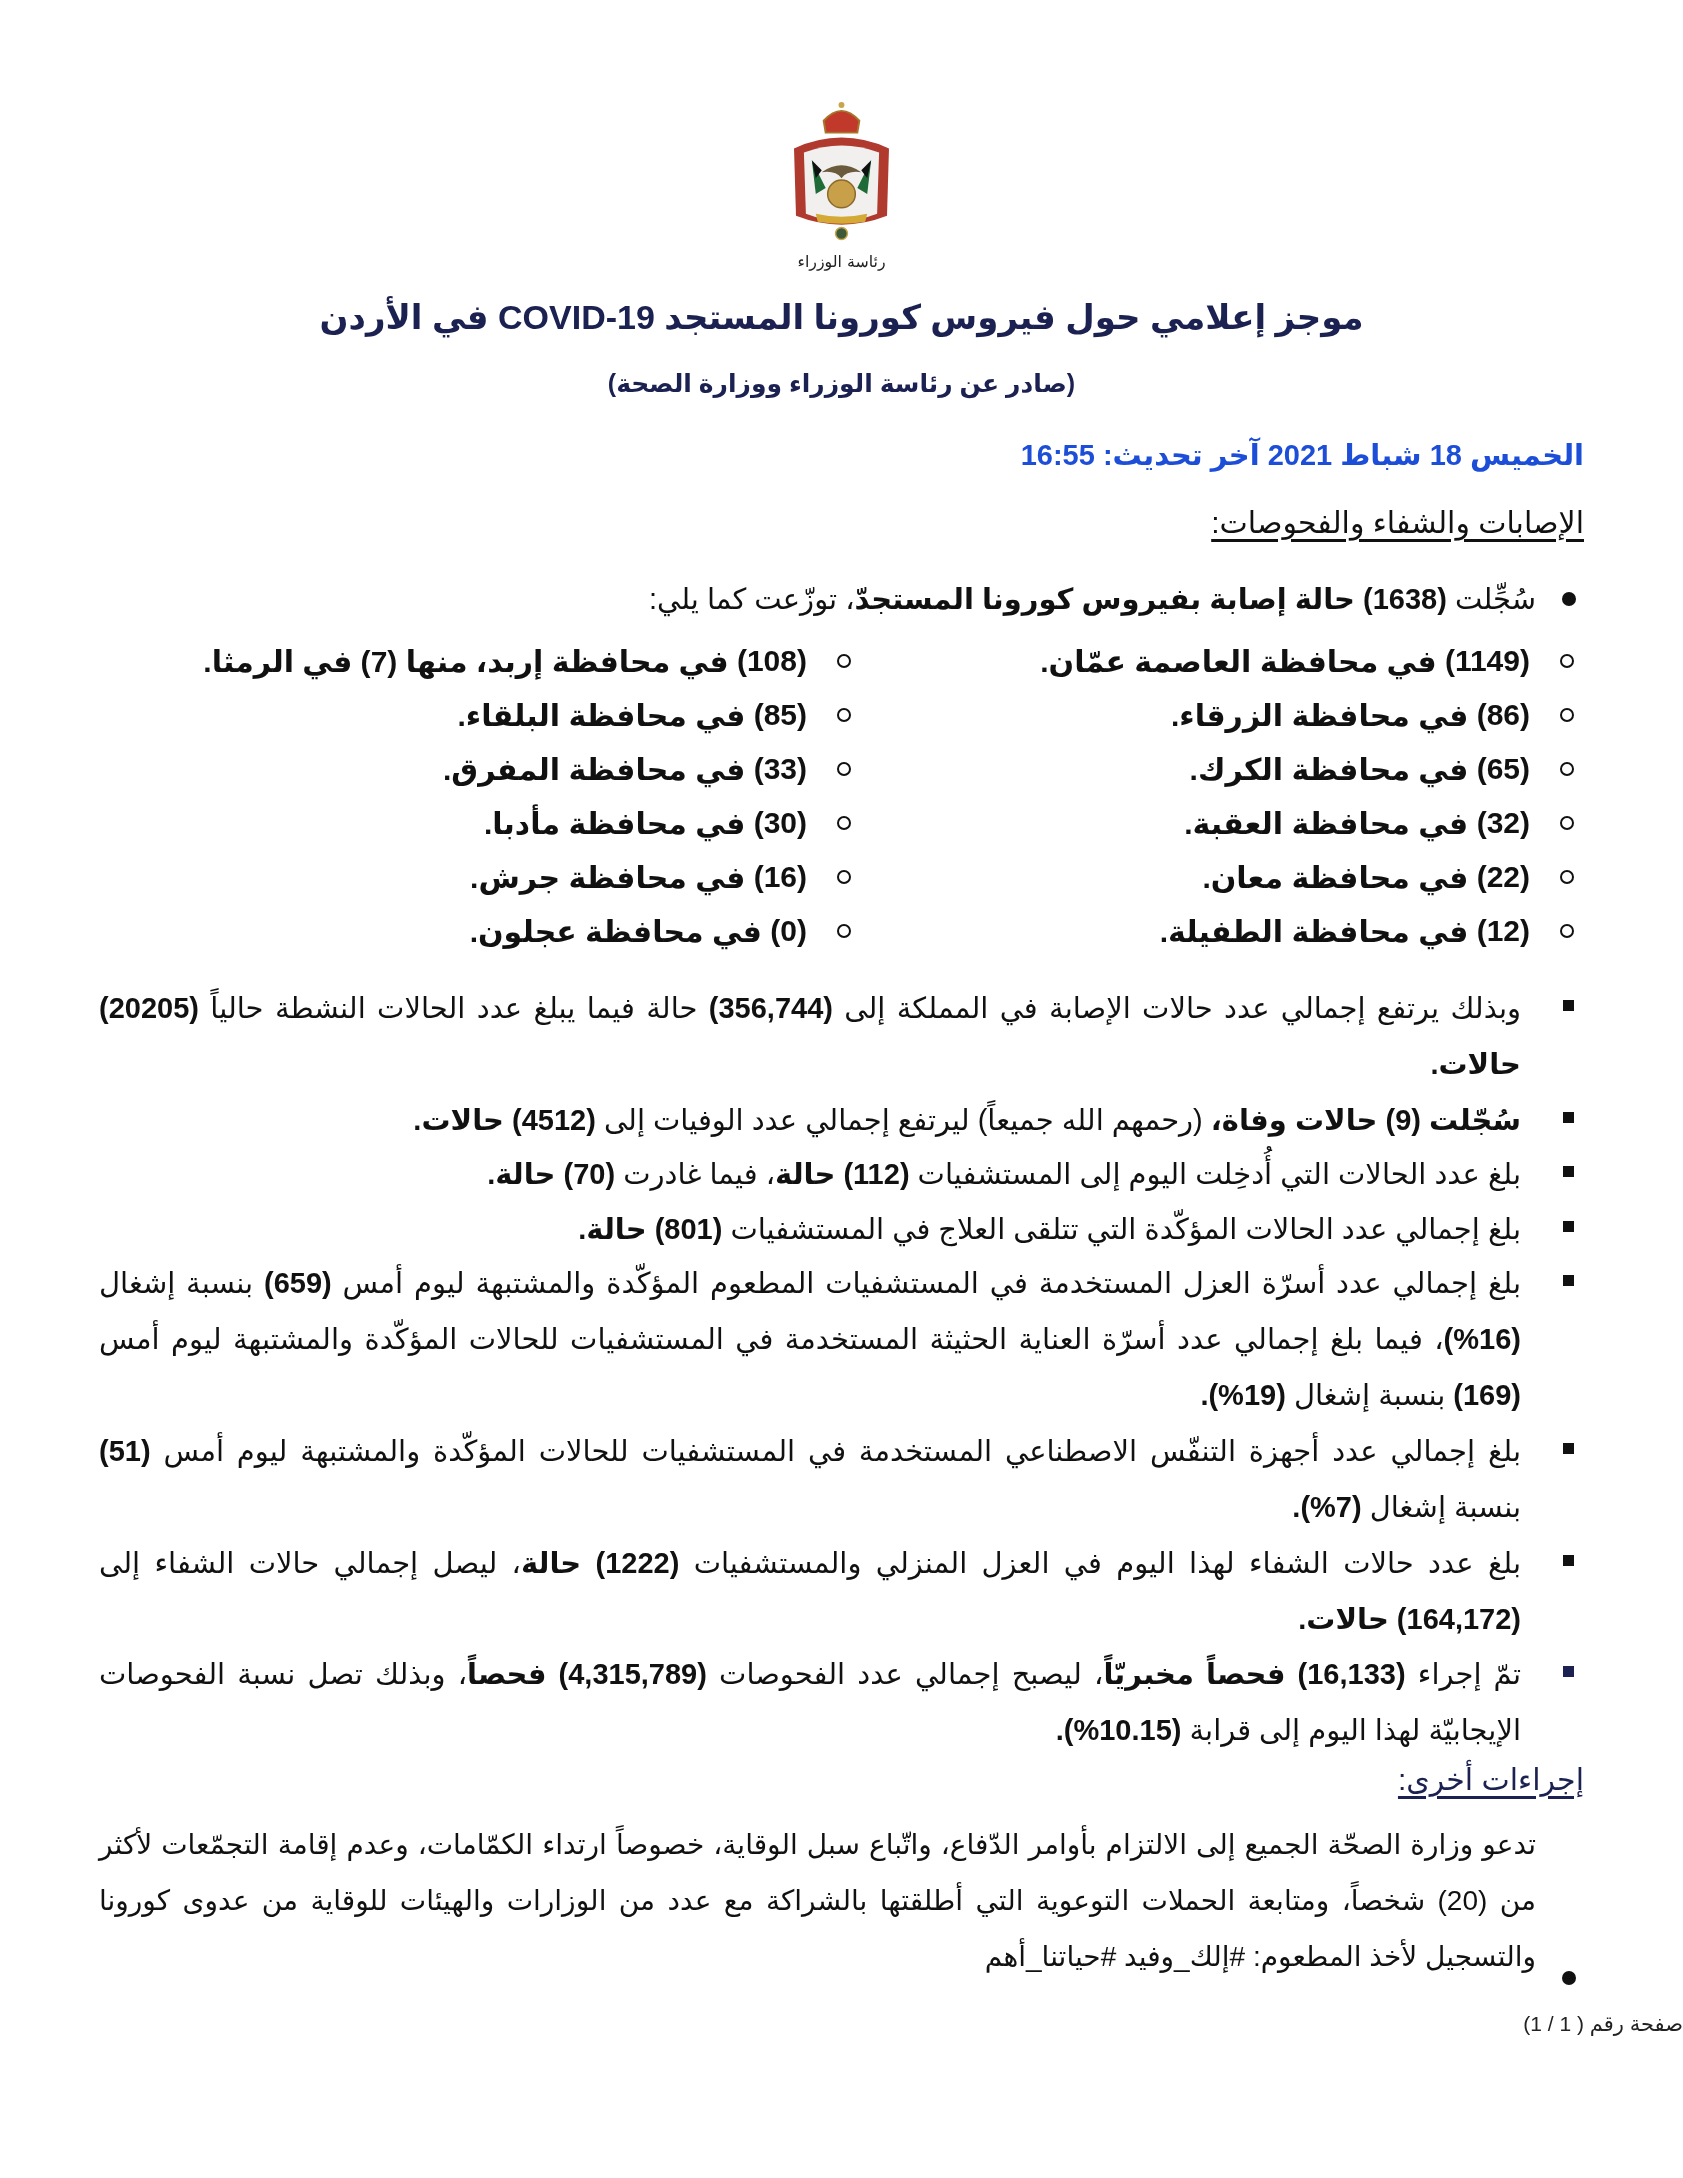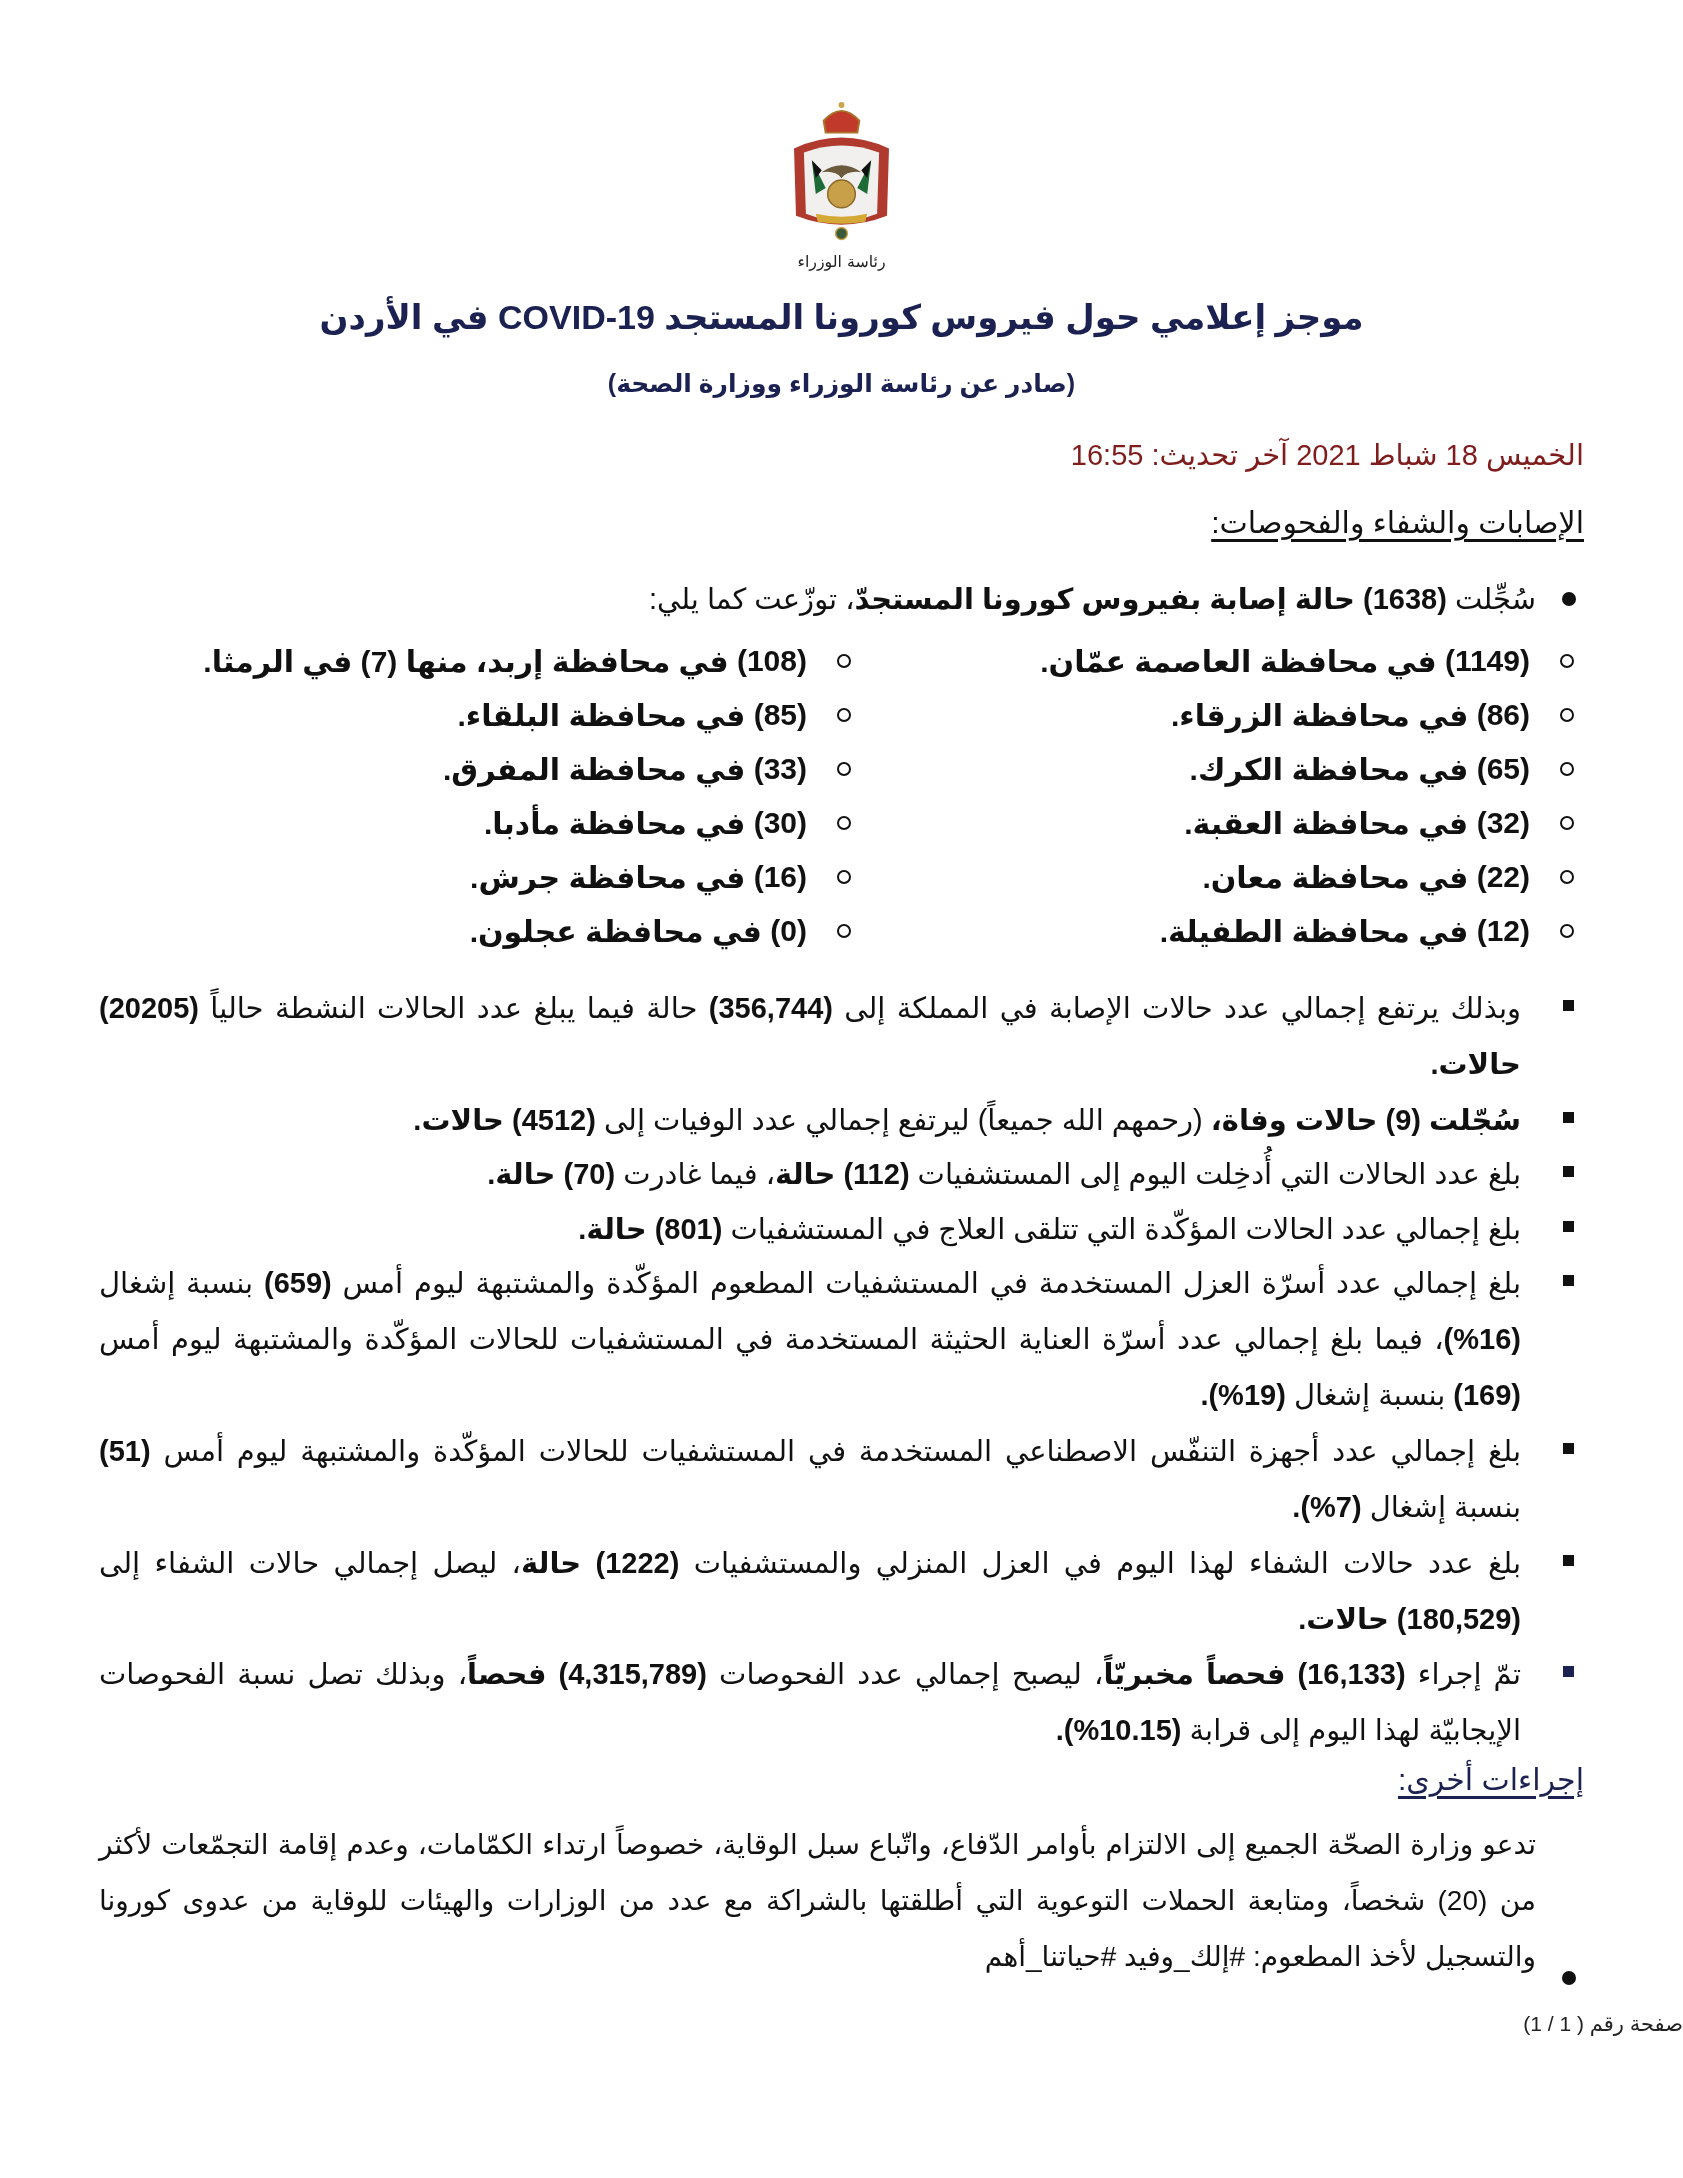--- a/index.html
+++ b/index.html
@@ -19,21 +19,21 @@
     font-size: 34px; font-weight: bold; color: #1b2150;
     font-family: "Liberation Sans", "DejaVu Sans", sans-serif;
   }
   .subtitle {
     position: absolute; left: 0; right: 0; top: 369px; text-align: center;
     font-size: 25px; font-weight: bold; color: #1b2150;
     font-family: "Liberation Sans", "DejaVu Sans", sans-serif;
   }
   .dateline {
     position: absolute; right: 99px; top: 438px;
-    font-size: 29px; font-weight: normal; color: #7f1d1d;
+    font-size: 29px; font-weight: bold; color: #1d4ed8;
     font-family: "Liberation Sans", "DejaVu Sans", sans-serif;
   }
   .section-head {
     position: absolute; right: 99px;
     font-size: 30px; font-weight: normal; text-decoration: underline;
     text-decoration-thickness: 3px; text-underline-offset: 6px;
     font-family: "Liberation Sans", "DejaVu Sans", sans-serif;
   }
   .sec1 { top: 505px; color: #111; }
   .sec2 { top: 1762px; color: #1b2150; }
@@ -153,21 +153,21 @@
     <div class="sq-item" style="top:1255px">
       <span class="sq"></span>
       <div class="sq-text"><span>بلغ إجمالي عدد أسرّة العزل المستخدمة في المستشفيات المطعوم المؤكّدة والمشتبهة ليوم أمس </span><b>(659)</b><span> بنسبة إشغال </span><b>(16%)</b><span>، فيما بلغ إجمالي عدد أسرّة العناية الحثيثة المستخدمة في المستشفيات للحالات المؤكّدة والمشتبهة ليوم أمس </span><b>(169)</b><span> بنسبة إشغال </span><b>(19%).</b></div>
     </div>
     <div class="sq-item" style="top:1423px">
       <span class="sq"></span>
       <div class="sq-text"><span>بلغ إجمالي عدد أجهزة التنفّس الاصطناعي المستخدمة في المستشفيات للحالات المؤكّدة والمشتبهة ليوم أمس </span><b>(51)</b><span> بنسبة إشغال </span><b>(7%).</b></div>
     </div>
     <div class="sq-item" style="top:1535px">
       <span class="sq"></span>
-      <div class="sq-text"><span>بلغ عدد حالات الشفاء لهذا اليوم في العزل المنزلي والمستشفيات </span><b>(1222) حالة</b><span>، ليصل إجمالي حالات الشفاء إلى </span><b>(180,529) حالات.</b></div>
+      <div class="sq-text"><span>بلغ عدد حالات الشفاء لهذا اليوم في العزل المنزلي والمستشفيات </span><b>(1222) حالة</b><span>، ليصل إجمالي حالات الشفاء إلى </span><b>(164,172) حالات.</b></div>
     </div>
     <div class="sq-item" style="top:1646px">
       <span class="sq navy"></span>
       <div class="sq-text"><span>تمّ إجراء </span><b>(16,133) فحصاً مخبريّاً</b><span>، ليصبح إجمالي عدد الفحوصات </span><b>(4,315,789) فحصاً</b><span>، وبذلك تصل نسبة الفحوصات الإيجابيّة لهذا اليوم إلى قرابة </span><b>(10.15%).</b></div>
     </div>
   </div>
 
   <div class="section-head sec2">إجراءات أخرى:</div>
 
   <div class="other-item txt">

